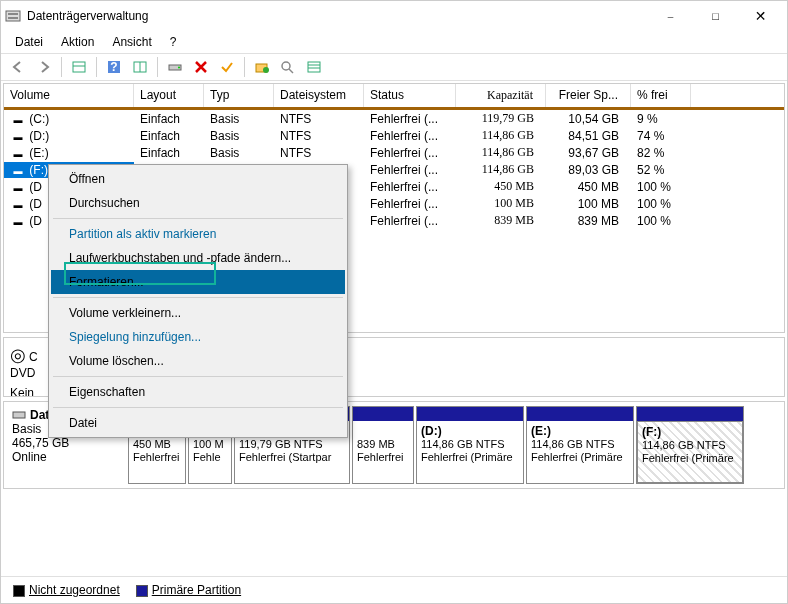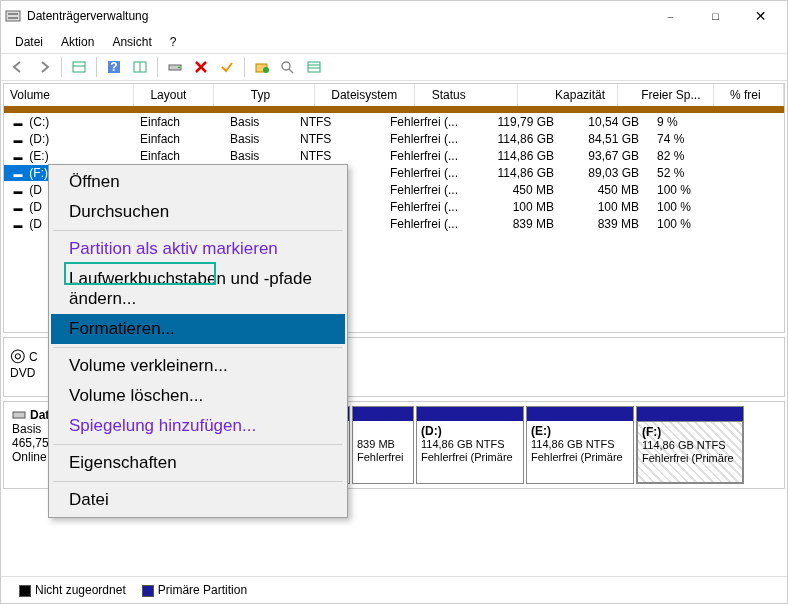--- a/index.html
+++ b/index.html
@@ -16,58 +16,58 @@
 .menubar { height: 22px; display: flex; align-items: center; padding: 0 8px; gap: 6px; }
 .menubar span { padding: 2px 6px; }
 
 .toolbar { height: 28px; display: flex; align-items: center; padding: 0 6px; gap: 4px; border-top: 1px solid #e0e0e0; border-bottom: 1px solid #e0e0e0; }
 .toolbar .tb-btn { width: 22px; height: 22px; display: flex; align-items: center; justify-content: center; border: 1px solid transparent; }
 .toolbar .sep { width: 1px; height: 20px; background: #d0d0d0; margin: 0 2px; }
 
 .content { flex: 1; display: flex; flex-direction: column; padding: 2px; overflow: hidden; }
 
 .volume-table { border: 1px solid #ccc; overflow: hidden; height: 250px; }
-.vt-header { display: flex; background: #fff; border-bottom: 7px solid #a16207; justify-content: space-between; }
+.vt-header { display: flex; background: #fff; border-bottom: 3px solid #a16207; }
 .vt-header .col { padding: 4px 6px; border-right: 1px solid #e0e0e0; font-weight: normal; white-space: nowrap; overflow: hidden; }
 .vt-body { }
 .vt-row { display: flex; padding: 0; height: 17px; align-items: center; }
 .vt-row .cell { padding: 1px 6px; white-space: nowrap; overflow: hidden; }
 .vt-row .vol-icon { width: 16px; display: inline-block; text-align: center; font-size: 9px; }
 .vt-row.selected .cell:first-child { background: #0078d7; color: #fff; }
 
 .col-volume { width: 130px; }
 .col-layout { width: 70px; }
-.col-typ { width: 70px; margin-left: 20px; }
+.col-typ { width: 70px; }
 .col-fs { width: 90px; }
 .col-status { width: 92px; }
-.col-kap { width: 90px; text-align: right; padding-right: 12px !important; }
+.col-kap { width: 90px; text-align: right; padding-right: 12px !important; font-family: Liberation Serif, serif; }
 .col-frei { width: 85px; text-align: right; padding-right: 12px !important; }
 .col-pct { width: 60px; }
 
 .middle-pane { border: 1px solid #ccc; margin-top: 4px; padding: 6px; height: 60px; overflow: hidden; }
 .middle-pane .cd-icon { font-size: 18px; }
 
 .disk-pane { border: 1px solid #ccc; margin-top: 4px; padding: 4px; }
 .disk-row { display: flex; height: 78px; }
 .disk-info { width: 120px; border-right: none; padding: 2px 4px; display: flex; flex-direction: column; }
 .disk-info .disk-title { font-weight: bold; display: flex; align-items: center; gap: 4px; }
 .partitions { flex: 1; display: flex; gap: 2px; }
 .partition { border: 1px solid #888; display: flex; flex-direction: column; overflow: hidden; }
 .partition .p-bar { height: 14px; background: #1a1a9a; }
 .partition .p-body { flex: 1; padding: 4px 4px; font-size: 11px; line-height: 13px; white-space: nowrap; overflow: hidden; }
 .partition.hatched .p-body { background: repeating-linear-gradient(45deg, #fff, #fff 4px, #e0e0e0 4px, #e0e0e0 6px); border: 1px solid #888; }
 
-.legend { margin-top: 9px; padding: 6px 18px; display: flex; gap: 16px; align-items: center; border-top: 1px solid #e0e0e0;}
+.legend { margin-top: 9px; padding: 6px 12px; display: flex; gap: 16px; align-items: center; border-top: 1px solid #e0e0e0; text-decoration: underline;}
 .legend .sw { width: 12px; height: 12px; display: inline-block; vertical-align: middle; margin-right: 4px; border: 1px solid #555; }
 .legend .black { background: #000; }
 .legend .blue { background: #1a1a9a; }
 
 .context-menu { position: absolute; left: 48px; top: 164px; width: 300px; background: #f0f0f0; border: 1px solid #a0a0a0; box-shadow: 3px 3px 6px rgba(0,0,0,0.25); padding: 2px; z-index: 10; }
-.context-menu .cm-item { padding: 5px 18px; font-size: 17px; }
-.context-menu .cm-item.disabled { color: #6d28d9; }
+.context-menu .cm-item { padding: 5px 18px; font-size: 12px; }
+.context-menu .cm-item.disabled { color: #0369a1; }
 .context-menu .cm-item.highlight { background: #0369a1; }
 .context-menu .cm-sep { height: 1px; background: #d0d0d0; margin: 3px 2px; }
 .cm-marker { position: absolute; border: 2px solid #12b39a; left: 64px; top: 262px; width: 152px; height: 23px; z-index: 11; pointer-events: none; }
 
 svg { display: block; }
 </style>
 </head>
 <body>
 
 <div class="window">
@@ -248,20 +248,21 @@
             <div class="cell col-kap">839 MB</div>
             <div class="cell col-frei">839 MB</div>
             <div class="cell col-pct">100 %</div>
           </div>
         </div>
     </div>
 
     <div class="middle-pane">
       <div><span class="cd-icon">◎</span> <span>C</span></div>
       <div>DVD</div>
+      <div style="margin-top:6px">Kein</div>
     </div>
 
     <div class="disk-pane">
       <div class="disk-row">
         <div class="disk-info">
           <div class="disk-title">
             <span>
                 <svg width="14" height="12">
                   <rect x="1" y="3" width="12" height="6" fill="#ccc" stroke="#555"></rect>
                 </svg>
@@ -316,20 +317,20 @@
 
 <div class="context-menu" id="context-menu">
     <div class="cm-item">Öffnen</div>
     <div class="cm-item">Durchsuchen</div>
     <div class="cm-sep"></div>
     <div class="cm-item disabled">Partition als aktiv markieren</div>
     <div class="cm-item">Laufwerkbuchstaben und -pfade ändern...</div>
     <div class="cm-item highlight">Formatieren...</div>
     <div class="cm-sep"></div>
     <div class="cm-item">Volume verkleinern...</div>
+    <div class="cm-item disabled">Spiegelung hinzufügen...</div>
     <div class="cm-item">Volume löschen...</div>
-    <div class="cm-item disabled">Spiegelung hinzufügen...</div>
     <div class="cm-sep"></div>
     <div class="cm-item">Eigenschaften</div>
     <div class="cm-sep"></div>
     <div class="cm-item">Datei</div>
   </div>
 <div class="cm-marker"></div>
 
 </body></html>

